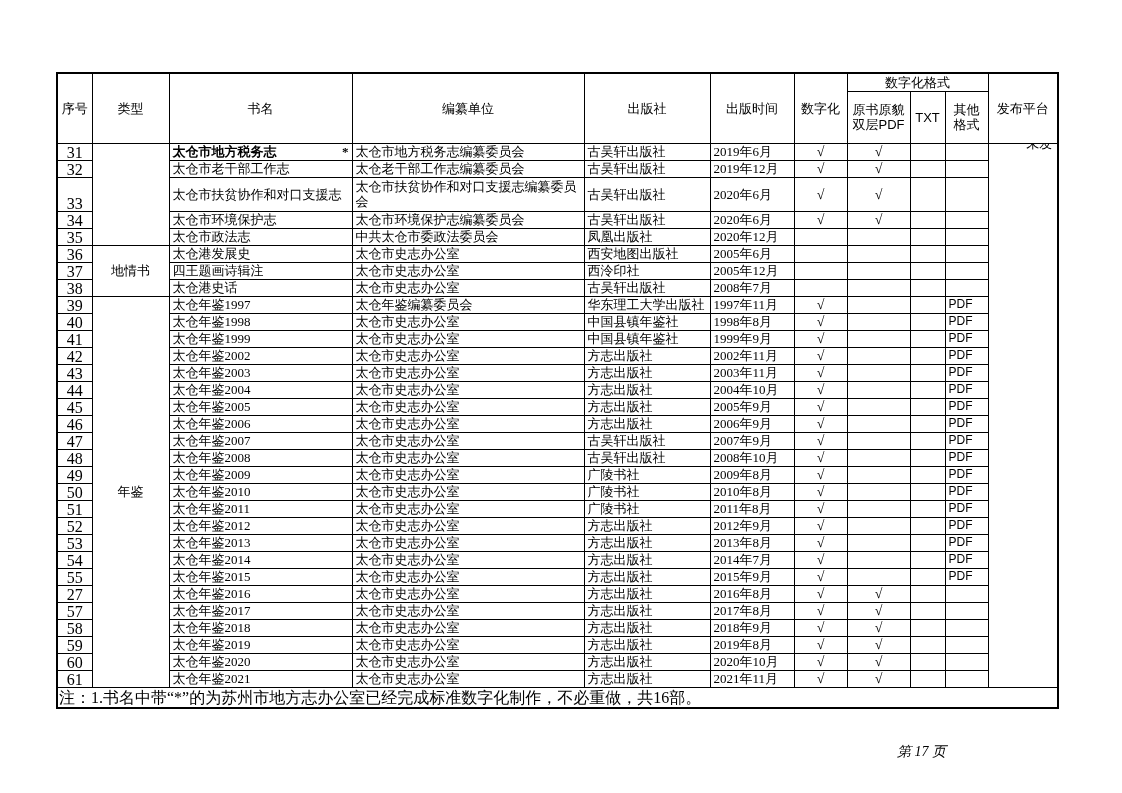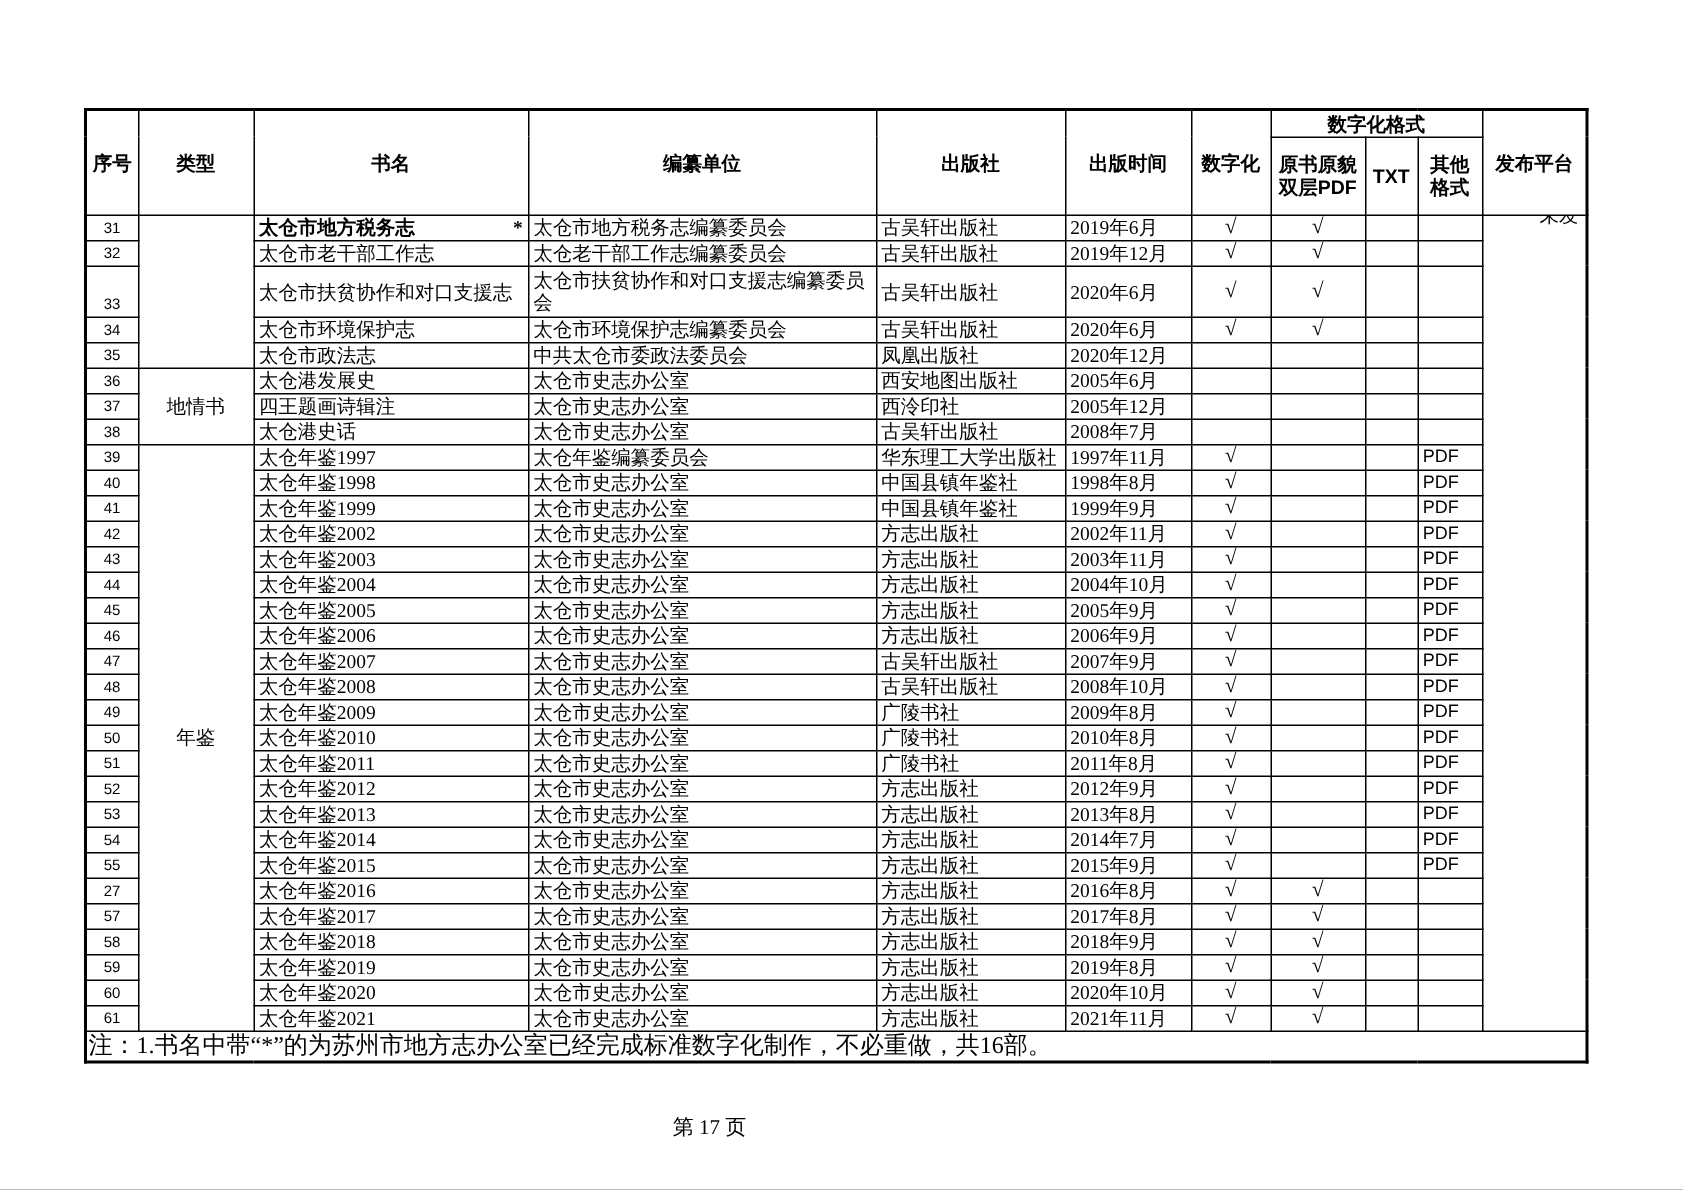--- a/index.html
+++ b/index.html
@@ -27,32 +27,32 @@
     border: 1px solid #000;
     padding: 0 3px;
     font-size: 13px;
     line-height: 15px;
     overflow: hidden;
     vertical-align: middle;
     font-weight: normal;
   }
   .doc-table thead th {
     font-family: "Liberation Sans", "DejaVu Sans", sans-serif;
-    font-weight: bold;
+    font-weight: normal;
     font-size: 13px;
     text-align: center;
     vertical-align: middle;
   }
   tr.group-header-row { height: 18px; }
   tr.sub-header-row { height: 52px; }
   .doc-table tbody tr { height: 17px; }
   .doc-table tbody tr.tall { height: 34px; }
   td.col-index {
-    font-family: Liberation Sans, sans-serif;
-    font-size: 10px;
+    font-family: Liberation Serif, serif;
+    font-size: 16px;
     text-align: center;
     vertical-align: bottom;
   }
   td.col-type { text-align: center; }
   td.col-title, td.col-compiler, td.col-publisher, td.col-date { text-align: left; }
   td.col-title .title-wrap { display: flex; justify-content: space-between; align-items: center; font-weight: bold; }
   td.col-check { text-align: center; font-size: 14px; }
   td.col-other {
     text-align: left;
     font-family: "Liberation Sans", "DejaVu Sans", sans-serif;
@@ -73,22 +73,23 @@
     font-size: 16px;
     height: 21px;
     padding-left: 1px;
     vertical-align: middle;
   }
   .page-footer {
     position: absolute;
     left: 0;
     top: 743px;
     width: 946px;
-    text-align: center;
+    text-align: right;
     font-size: 14px;
+    font-style: italic;
   }
 </style>
 </head>
 <body>
 
 <div class="page">
   <table class="doc-table">
     <colgroup>
       <col style="width:35px">
         <col style="width:77px">

